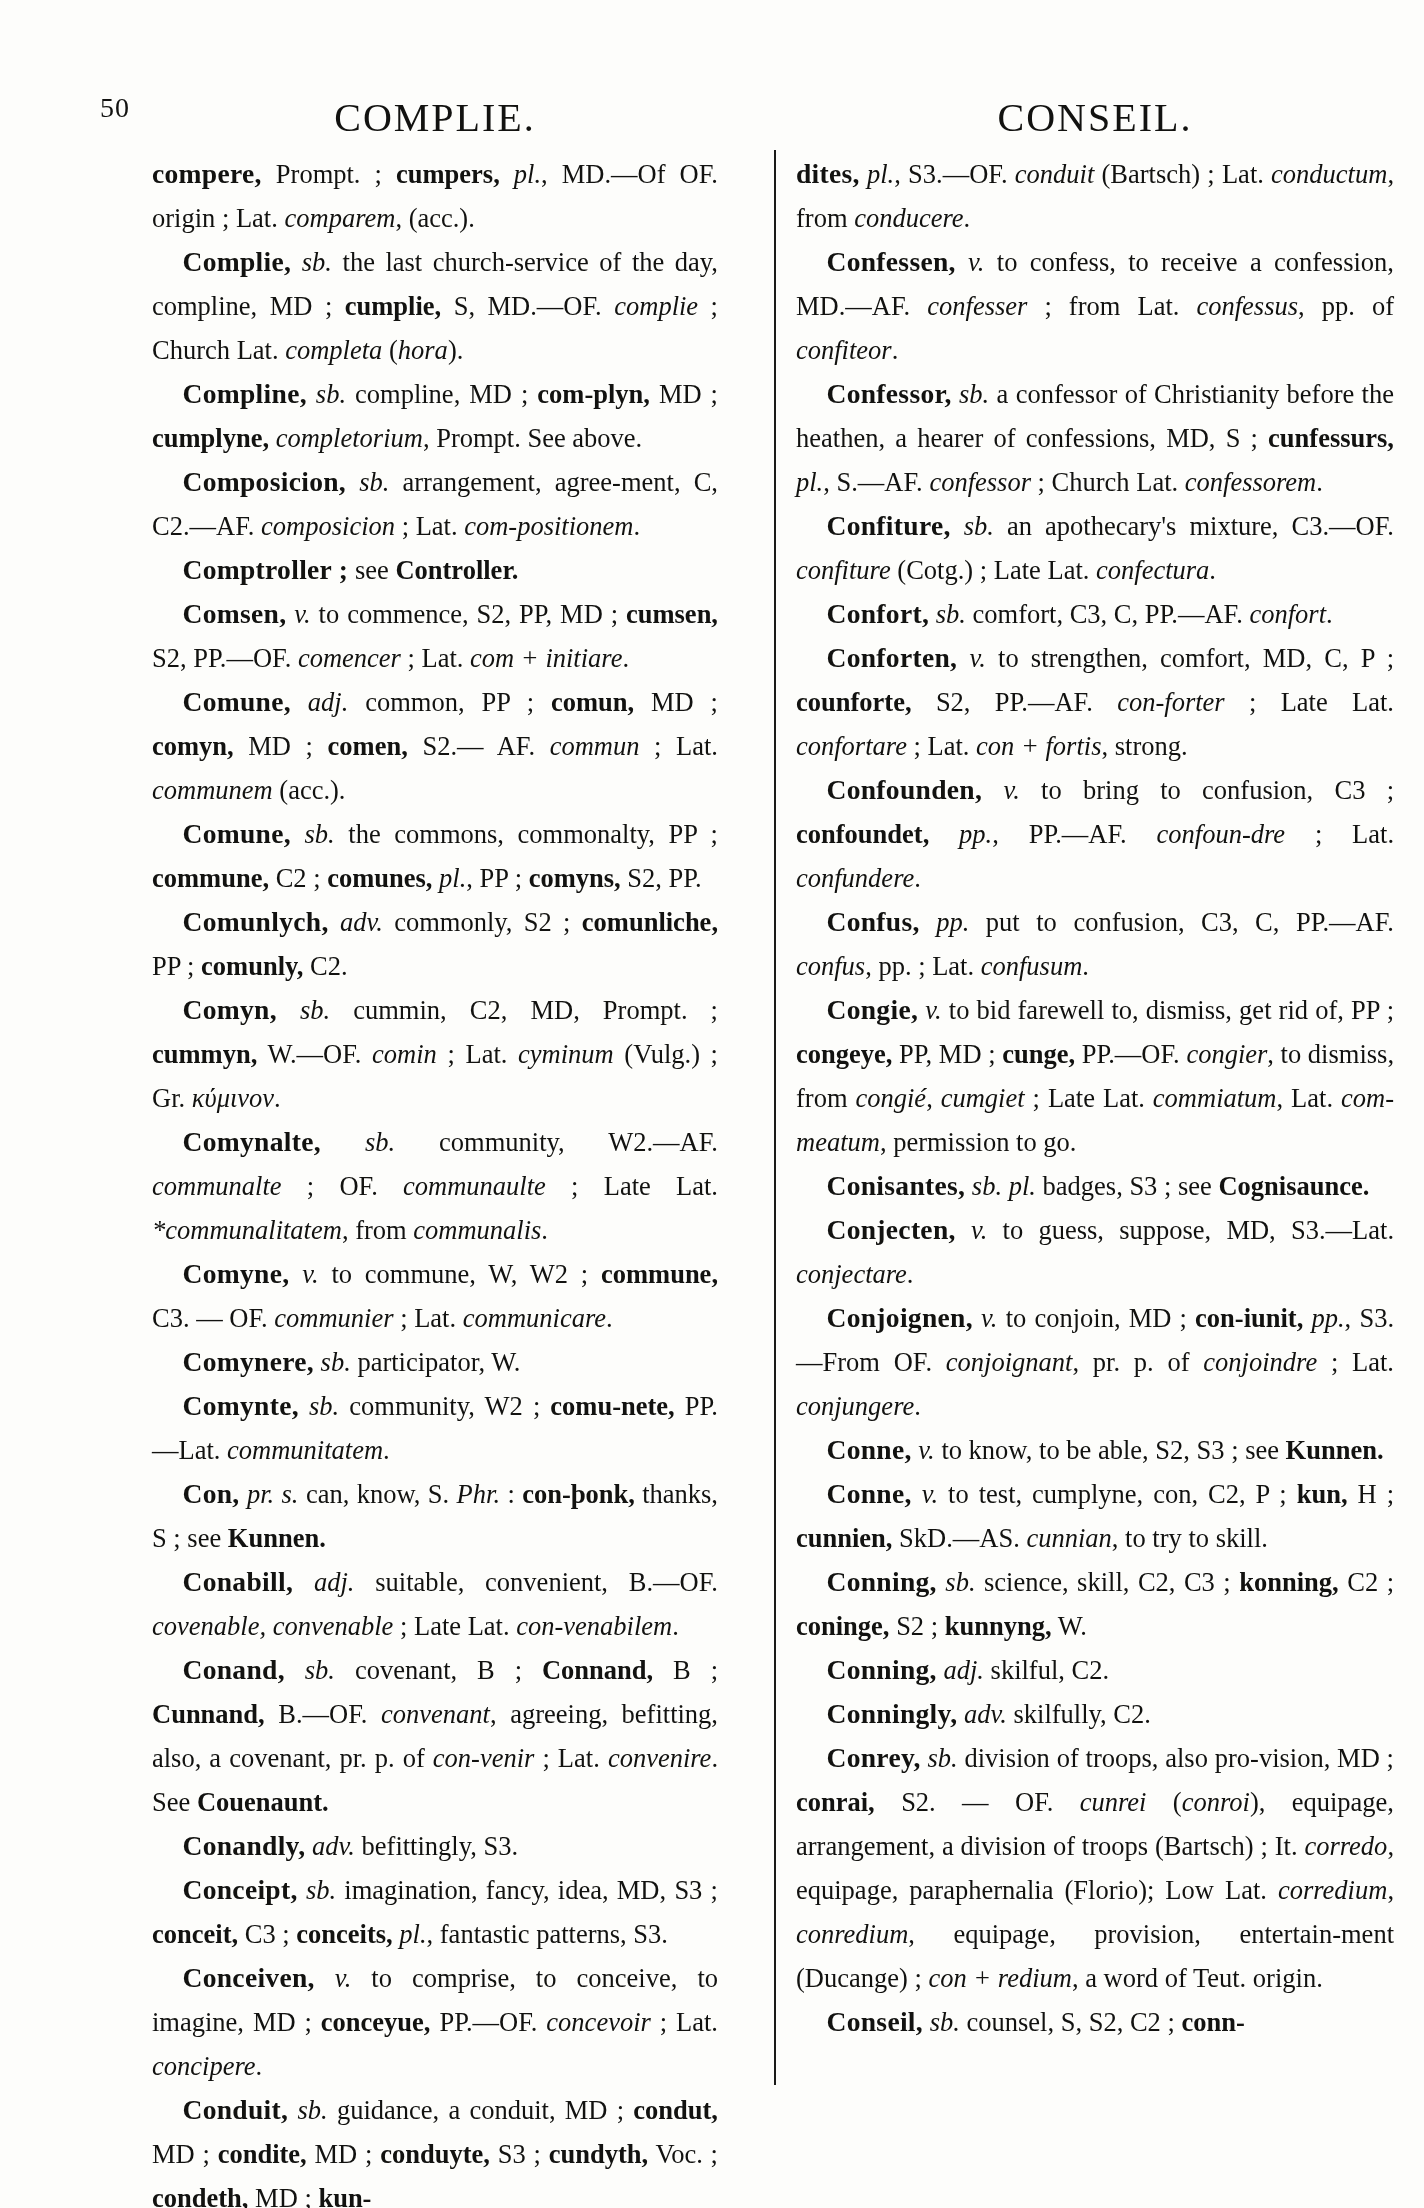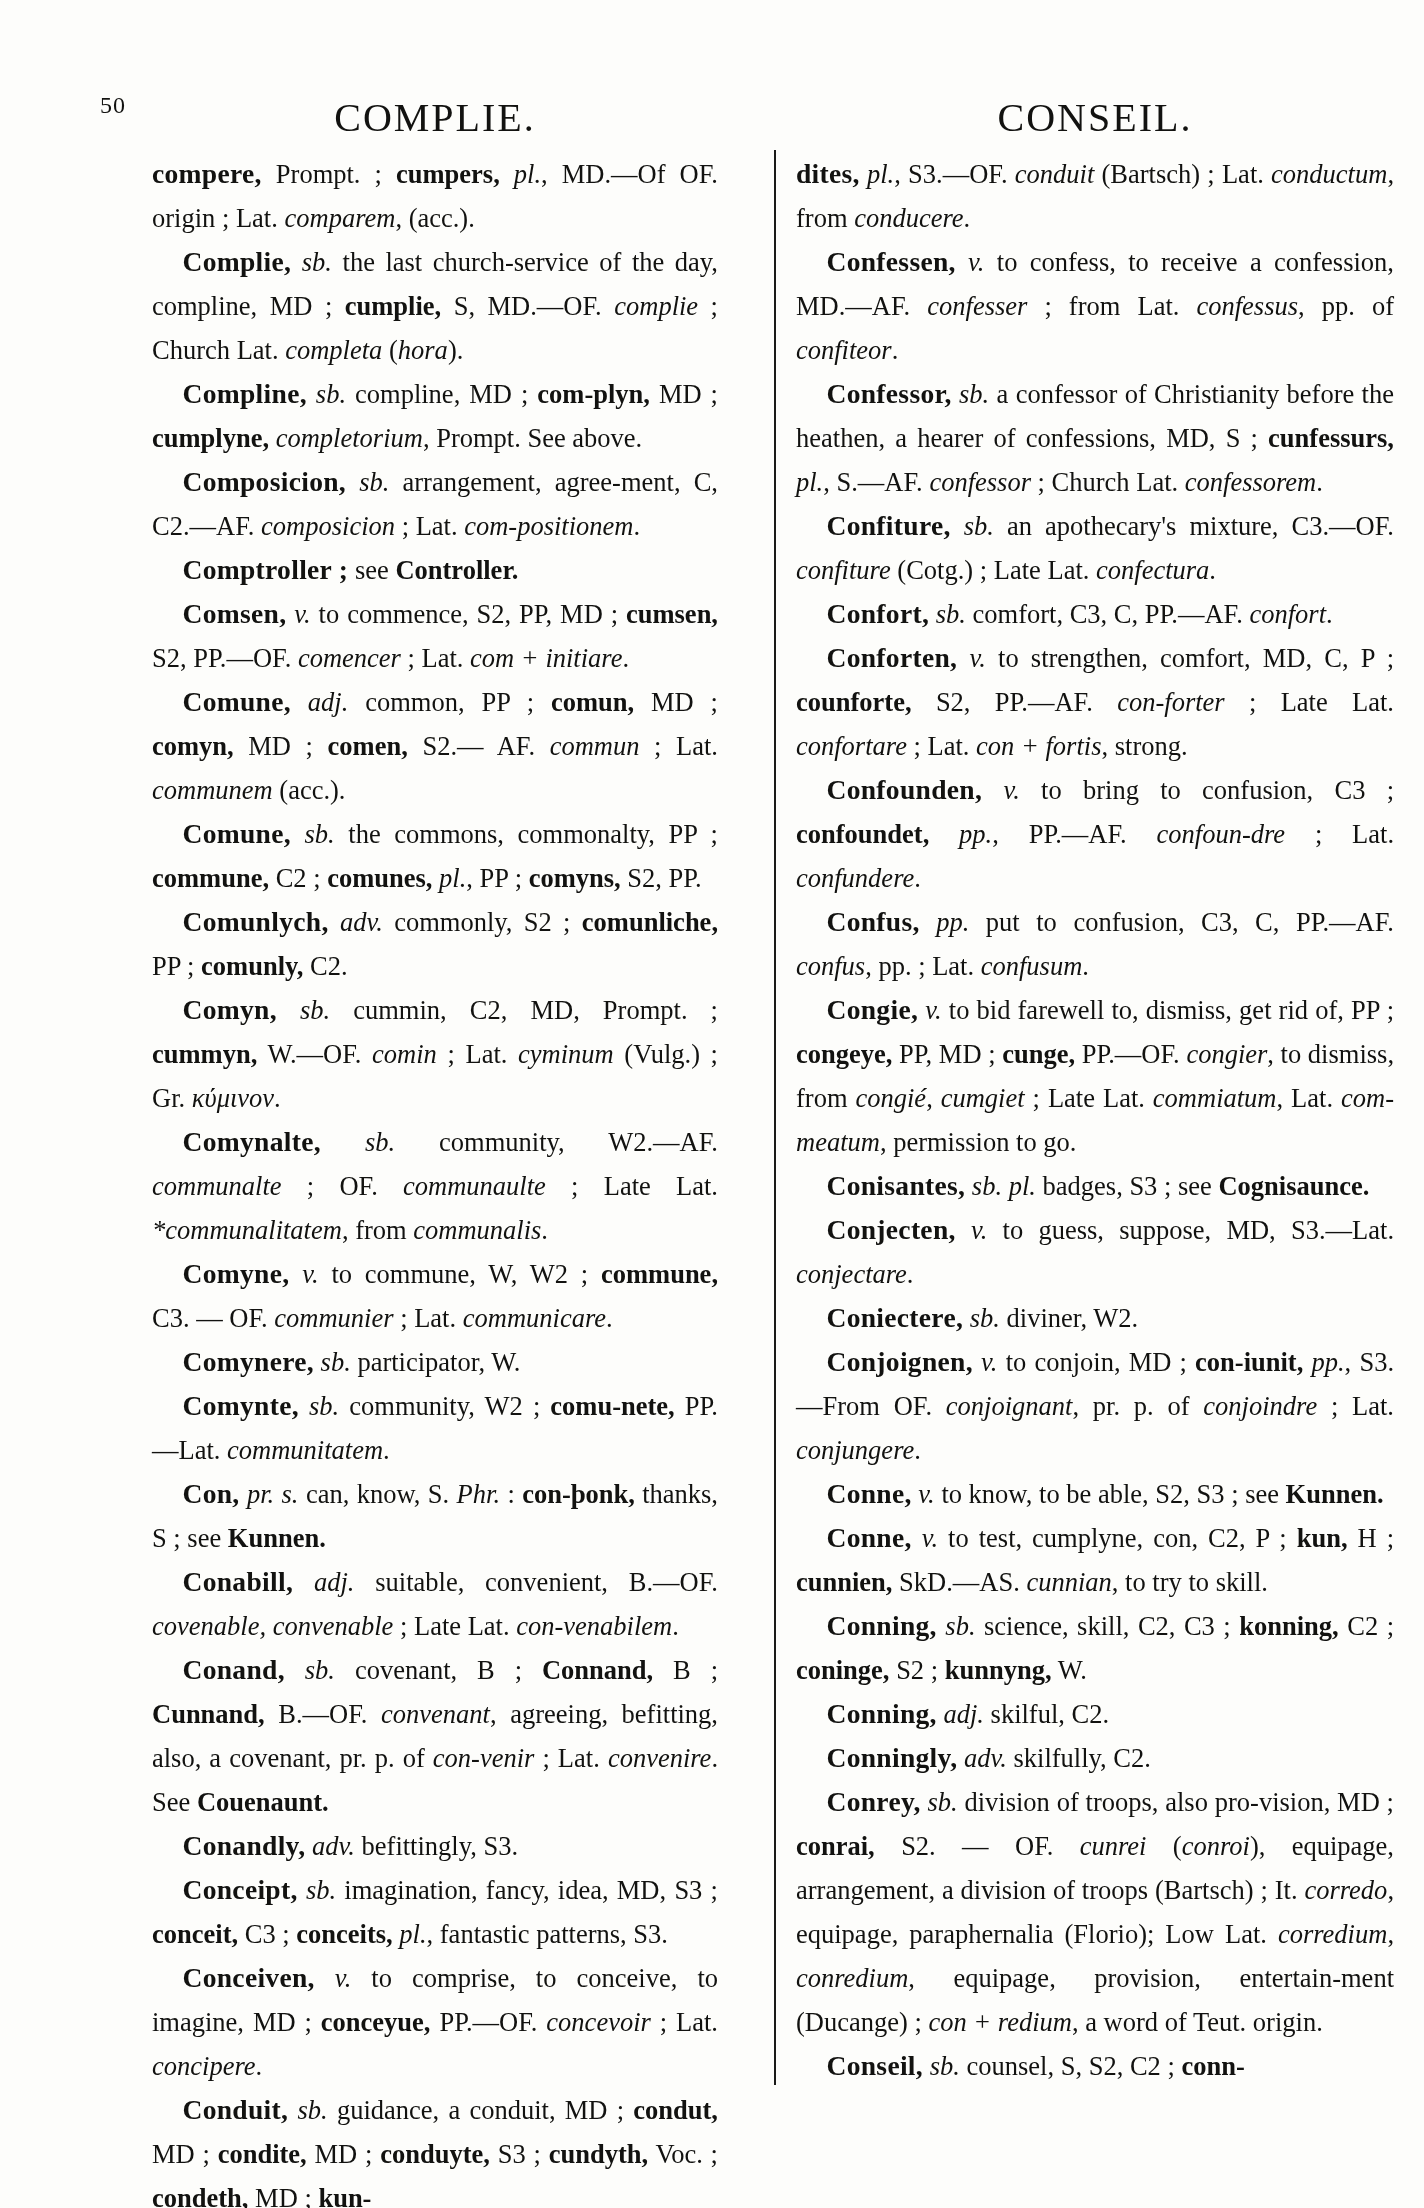--- a/index.html
+++ b/index.html
@@ -20,21 +20,21 @@
     position: absolute;
     top: 92px;
     left: 0;
     width: 1424px;
     height: 46px;
   }
   .page-number {
     position: absolute;
     left: 100px;
     top: 0;
-    font-size: 24px;
+    font-size: 28px;
     letter-spacing: 1px;
   }
   .running-head {
     position: absolute;
     top: 2px;
     font-size: 40px;
     letter-spacing: 2px;
     text-align: center;
   }
   .running-head.left  { left: 150px;  width: 570px; }
@@ -114,21 +114,20 @@
       <p class="entry indent"><span class="seg-b">Confessen,</span><span class="seg-i"> v.</span><span class="seg-r"> to confess, to receive a confession, MD.—AF. </span><span class="seg-i">confesser</span><span class="seg-r"> ; from Lat. </span><span class="seg-i">confessus</span><span class="seg-r">, pp. of </span><span class="seg-i">confiteor</span><span class="seg-r">.</span></p>
       <p class="entry indent"><span class="seg-b">Confessor,</span><span class="seg-i"> sb.</span><span class="seg-r"> a confessor of Christianity before the heathen, a hearer of confessions, MD, S ; </span><span class="seg-b">cunfessurs,</span><span class="seg-i"> pl.</span><span class="seg-r">, S.—AF. </span><span class="seg-i">confessor</span><span class="seg-r"> ; Church Lat. </span><span class="seg-i">confessorem</span><span class="seg-r">.</span></p>
       <p class="entry indent"><span class="seg-b">Confiture,</span><span class="seg-i"> sb.</span><span class="seg-r"> an apothecary's mixture, C3.—OF. </span><span class="seg-i">confiture</span><span class="seg-r"> (Cotg.) ; Late Lat. </span><span class="seg-i">confectura</span><span class="seg-r">.</span></p>
       <p class="entry indent"><span class="seg-b">Confort,</span><span class="seg-i"> sb.</span><span class="seg-r"> comfort, C3, C, PP.—AF. </span><span class="seg-i">confort</span><span class="seg-r">.</span></p>
       <p class="entry indent"><span class="seg-b">Conforten,</span><span class="seg-i"> v.</span><span class="seg-r"> to strengthen, comfort, MD, C, P ; </span><span class="seg-b">counforte,</span><span class="seg-r"> S2, PP.—AF. </span><span class="seg-i">con-forter</span><span class="seg-r"> ; Late Lat. </span><span class="seg-i">confortare</span><span class="seg-r"> ; Lat. </span><span class="seg-i">con + fortis</span><span class="seg-r">, strong.</span></p>
       <p class="entry indent"><span class="seg-b">Confounden,</span><span class="seg-i"> v.</span><span class="seg-r"> to bring to confusion, C3 ; </span><span class="seg-b">confoundet,</span><span class="seg-i"> pp.</span><span class="seg-r">, PP.—AF. </span><span class="seg-i">confoun-dre</span><span class="seg-r"> ; Lat. </span><span class="seg-i">confundere</span><span class="seg-r">.</span></p>
       <p class="entry indent"><span class="seg-b">Confus,</span><span class="seg-i"> pp.</span><span class="seg-r"> put to confusion, C3, C, PP.—AF. </span><span class="seg-i">confus</span><span class="seg-r">, pp. ; Lat. </span><span class="seg-i">confusum</span><span class="seg-r">.</span></p>
       <p class="entry indent"><span class="seg-b">Congie,</span><span class="seg-i"> v.</span><span class="seg-r"> to bid farewell to, dismiss, get rid of, PP ; </span><span class="seg-b">congeye,</span><span class="seg-r"> PP, MD ; </span><span class="seg-b">cunge,</span><span class="seg-r"> PP.—OF. </span><span class="seg-i">congier</span><span class="seg-r">, to dismiss, from </span><span class="seg-i">congié</span><span class="seg-r">, </span><span class="seg-i">cumgiet</span><span class="seg-r"> ; Late Lat. </span><span class="seg-i">commiatum</span><span class="seg-r">, Lat. </span><span class="seg-i">com-meatum</span><span class="seg-r">, permission to go.</span></p>
       <p class="entry indent"><span class="seg-b">Conisantes,</span><span class="seg-i"> sb. pl.</span><span class="seg-r"> badges, S3 ; see </span><span class="seg-b">Cognisaunce.</span></p>
       <p class="entry indent"><span class="seg-b">Conjecten,</span><span class="seg-i"> v.</span><span class="seg-r"> to guess, suppose, MD, S3.—Lat. </span><span class="seg-i">conjectare</span><span class="seg-r">.</span></p>
-      <p class="entry indent"><span class="seg-b">Coniectere,</span><span class="seg-i"> sb.</span><span class="seg-r"> diviner, W2.</span></p>
       <p class="entry indent"><span class="seg-b">Conjoignen,</span><span class="seg-i"> v.</span><span class="seg-r"> to conjoin, MD ; </span><span class="seg-b">con-iunit,</span><span class="seg-i"> pp.</span><span class="seg-r">, S3.—From OF. </span><span class="seg-i">conjoignant</span><span class="seg-r">, pr. p. of </span><span class="seg-i">conjoindre</span><span class="seg-r"> ; Lat. </span><span class="seg-i">conjungere</span><span class="seg-r">.</span></p>
       <p class="entry indent"><span class="seg-b">Conne,</span><span class="seg-i"> v.</span><span class="seg-r"> to know, to be able, S2, S3 ; see </span><span class="seg-b">Kunnen.</span></p>
       <p class="entry indent"><span class="seg-b">Conne,</span><span class="seg-i"> v.</span><span class="seg-r"> to test, cumplyne, con, C2, P ; </span><span class="seg-b">kun,</span><span class="seg-r"> H ; </span><span class="seg-b">cunnien,</span><span class="seg-r"> SkD.—AS. </span><span class="seg-i">cunnian</span><span class="seg-r">, to try to skill.</span></p>
       <p class="entry indent"><span class="seg-b">Conning,</span><span class="seg-i"> sb.</span><span class="seg-r"> science, skill, C2, C3 ; </span><span class="seg-b">konning,</span><span class="seg-r"> C2 ; </span><span class="seg-b">coninge,</span><span class="seg-r"> S2 ; </span><span class="seg-b">kunnyng,</span><span class="seg-r"> W.</span></p>
       <p class="entry indent"><span class="seg-b">Conning,</span><span class="seg-i"> adj.</span><span class="seg-r"> skilful, C2.</span></p>
       <p class="entry indent"><span class="seg-b">Conningly,</span><span class="seg-i"> adv.</span><span class="seg-r"> skilfully, C2.</span></p>
       <p class="entry indent"><span class="seg-b">Conrey,</span><span class="seg-i"> sb.</span><span class="seg-r"> division of troops, also pro-vision, MD ; </span><span class="seg-b">conrai,</span><span class="seg-r"> S2. — OF. </span><span class="seg-i">cunrei</span><span class="seg-r"> (</span><span class="seg-i">conroi</span><span class="seg-r">), equipage, arrangement, a division of troops (Bartsch) ; It. </span><span class="seg-i">corredo</span><span class="seg-r">, equipage, paraphernalia (Florio); Low Lat. </span><span class="seg-i">corredium</span><span class="seg-r">, </span><span class="seg-i">conredium</span><span class="seg-r">, equipage, provision, entertain-ment (Ducange) ; </span><span class="seg-i">con + redium</span><span class="seg-r">, a word of Teut. origin.</span></p>
       <p class="entry indent"><span class="seg-b">Conseil,</span><span class="seg-i"> sb.</span><span class="seg-r"> counsel, S, S2, C2 ; </span><span class="seg-b">conn-</span></p>
     </div>
 

